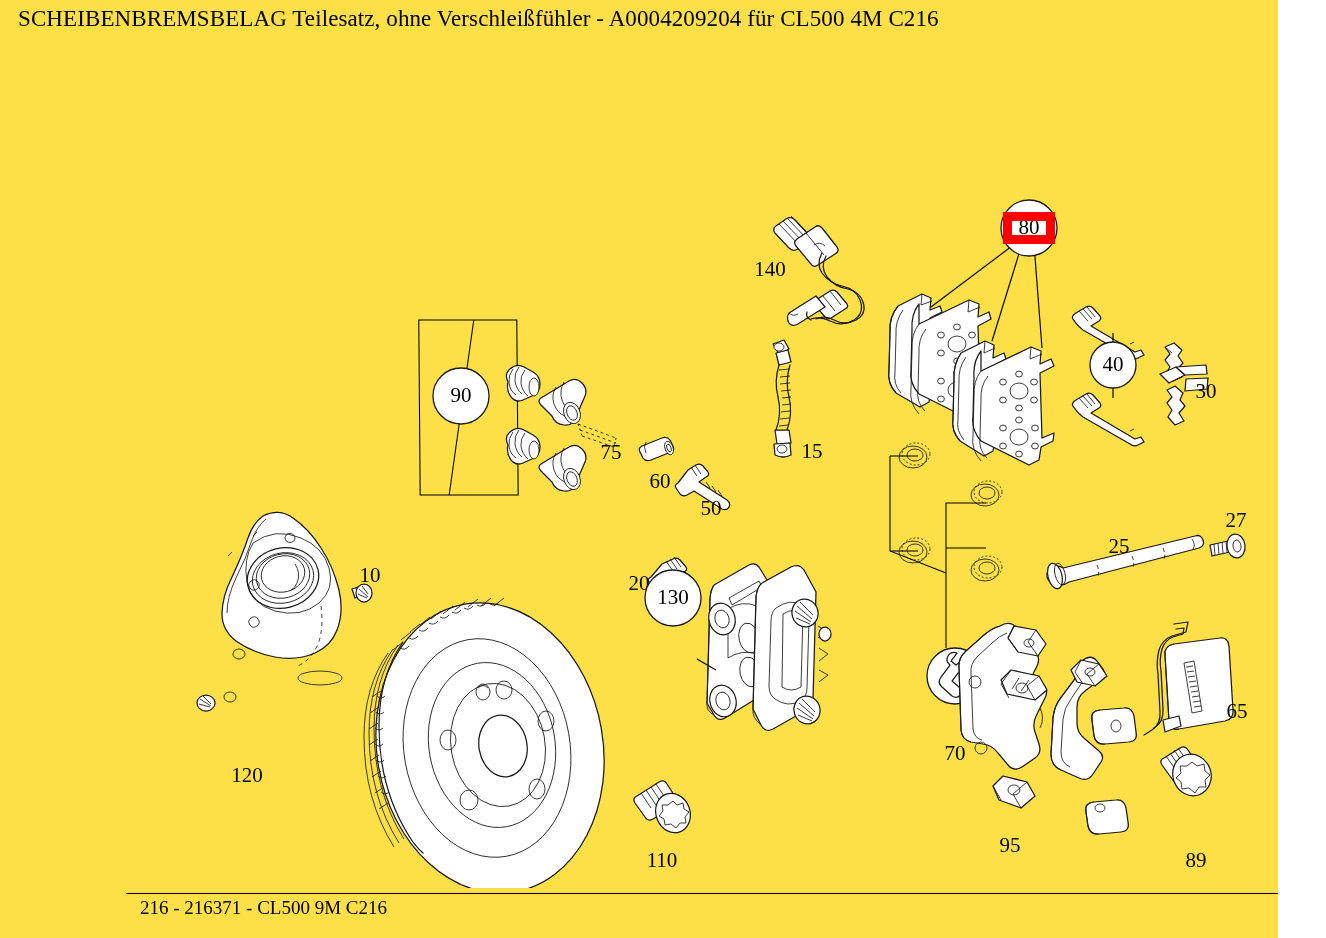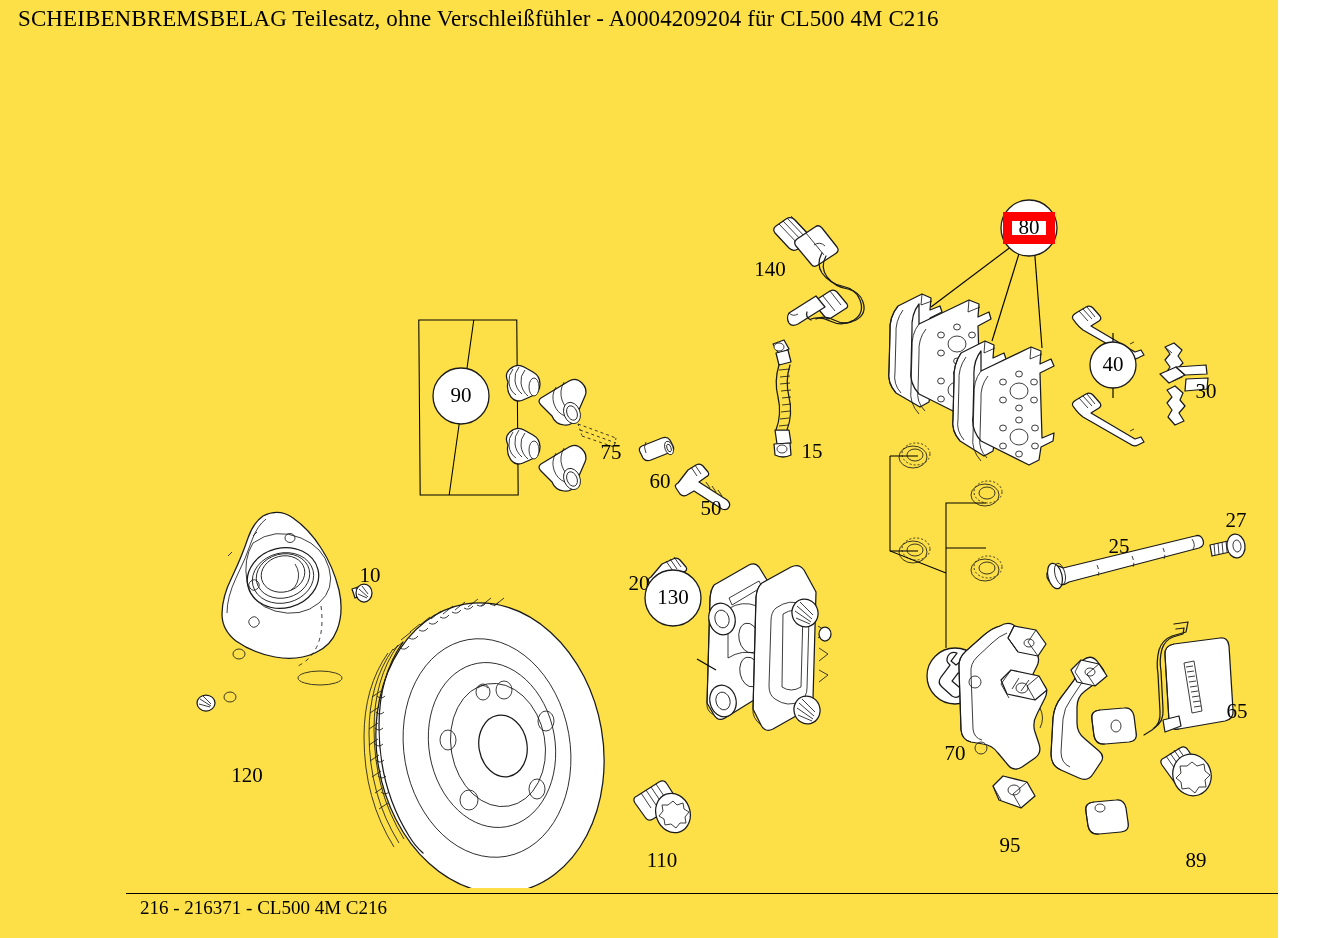--- a/index.html
+++ b/index.html
@@ -515,16 +515,16 @@
         <text class="plainnum" x="1196" y="819">89</text>
       </g>
 
     </svg>
   </div>
 
   <div id="hl80"></div>
 
   <div id="footer-wrap">
     <div id="footer-rule"></div>
-    <div id="footer-text">216 - 216371 - CL500 4M   C216</div>
+    <div id="footer-text">216 - 216371 - CL500 9M   C216</div>
   </div>
 
 </div>
 
 </body></html>

